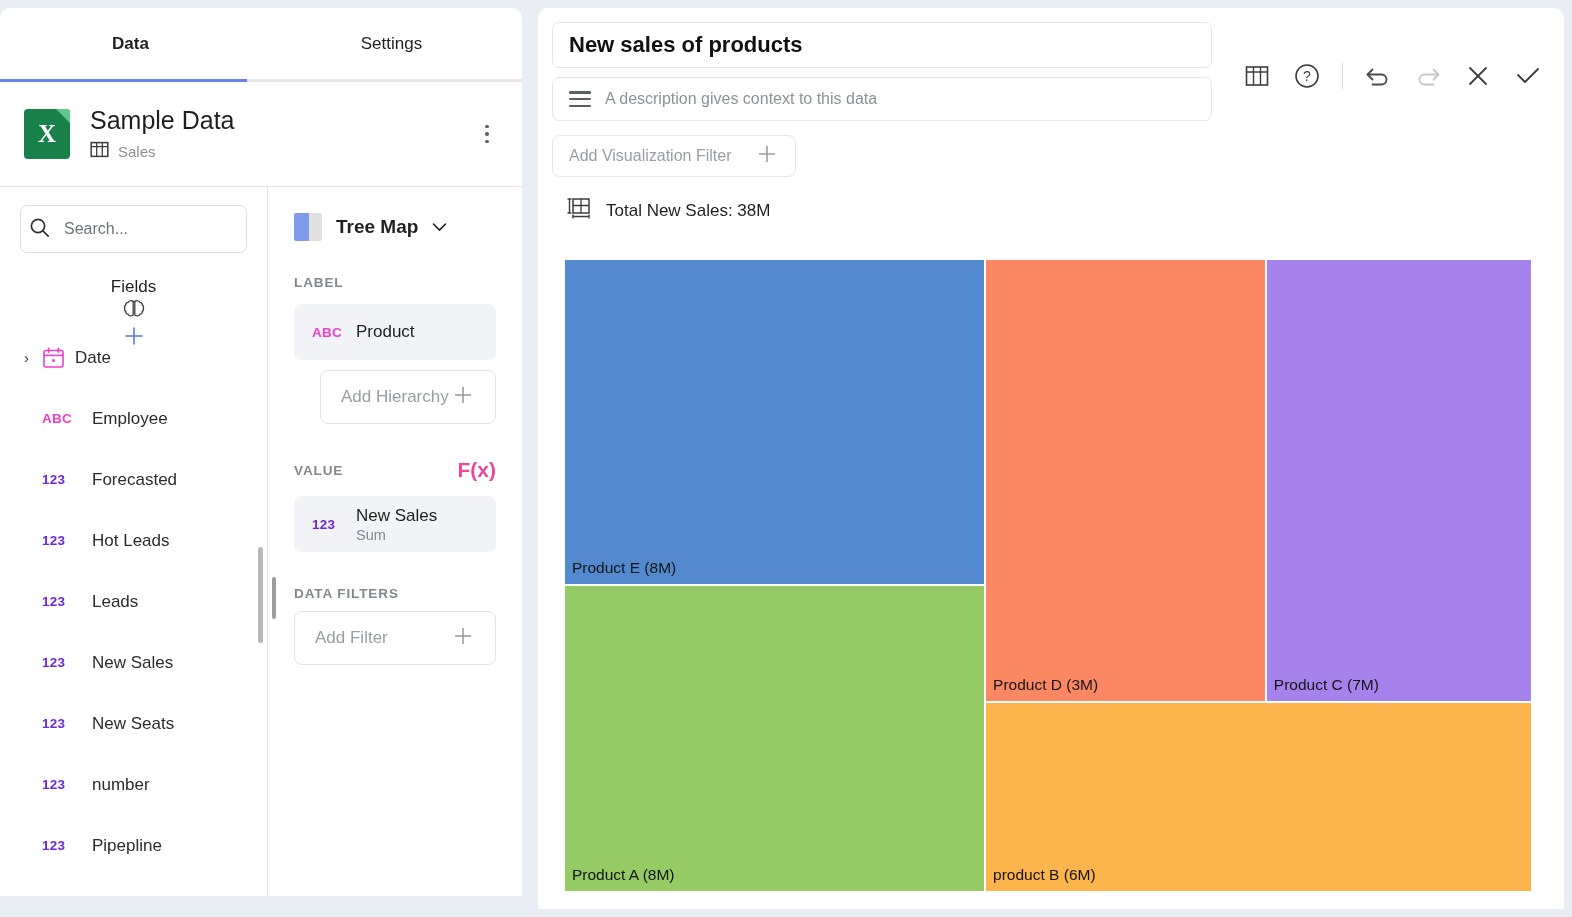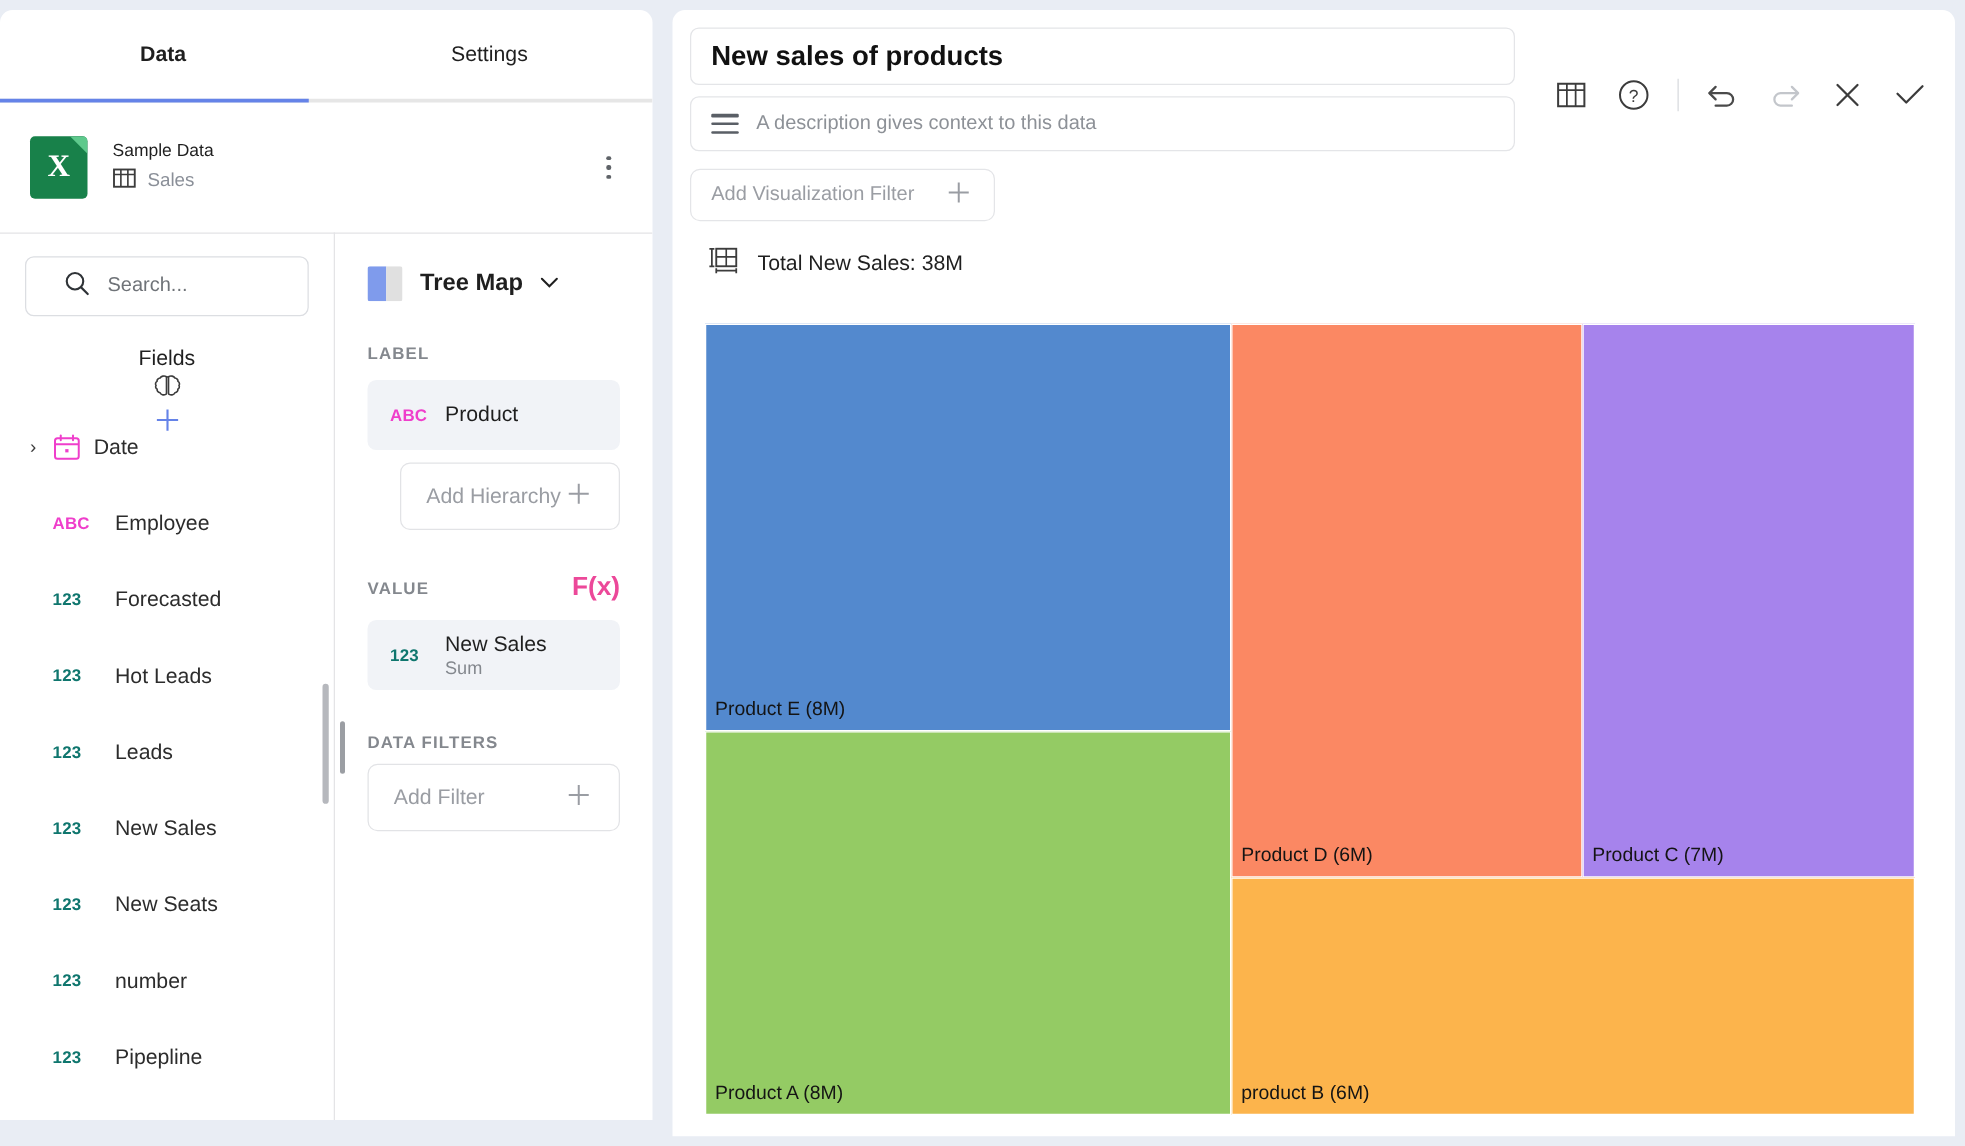--- a/index.html
+++ b/index.html
@@ -70,21 +70,21 @@
     position: absolute;
     left: 0; right: 0; top: 50%;
     transform: translateY(-50%);
     text-align: center;
     color: #fff;
     font-size: 25px;
     font-weight: bold;
     font-family: "Liberation Serif", serif;
   }
   .source-text { margin-left: 20px; flex: 1 1 auto; }
-  .source-title { font-size: 14px; color: #1f1f1f; margin-bottom: 5px; }
+  .source-title { font-size: 25px; color: #1f1f1f; margin-bottom: 5px; }
   .source-sub { display: flex; align-items: center; gap: 9px; }
   .source-sub-label { font-size: 15px; color: #8a8f98; }
   .kebab {
     width: 26px; height: 30px;
     display: flex; flex-direction: column;
     align-items: center; justify-content: center;
     gap: 4px; cursor: pointer;
   }
   .kebab i { width: 3.5px; height: 3.5px; border-radius: 50%; background: #5f6368; display: block; }
 
@@ -95,21 +95,21 @@
     border-right: 1px solid #e4e4e6;
     position: relative;
     overflow: hidden;
   }
   .search-box {
     margin: 18px 20px 0 20px;
     height: 48px;
     border: 1px solid #dcdee2;
     border-radius: 7px;
     display: flex; align-items: center;
-    padding: 0 30px;
+    padding: 0 8px;
     gap: 14px;
     cursor: text;
   }
   .search-ph { font-size: 16px; color: #6f7378; }
 
   .fields-head {
     display: flex; align-items: center;
     margin: 24px 20px 0 20px;
     height: 36px;
     flex-direction: column;
@@ -128,21 +128,21 @@
     width: 18px; flex: 0 0 18px;
     font-size: 15px; color: #3c3c3c;
     line-height: 1;
   }
   .field-type {
     width: 40px; flex: 0 0 40px;
     font-size: 13.5px; font-weight: bold;
     letter-spacing: .2px;
   }
   .type-abc { color: #ef3ecb; }
-  .type-123 { color: #0f766e; }
+  .type-123 { color: #6d28d9; }
   .field-name { font-size: 17px; color: #2c2c2c; margin-left: 10px; }
   .cal-ico { width: 23px; height: 22px; flex: 0 0 23px; }
 
   .fields-scrollbar {
     position: absolute;
     right: 4px; top: 360px;
     width: 5px; height: 96px;
     background: #b6b8bd;
     border-radius: 3px;
     cursor: pointer;
@@ -603,21 +603,21 @@
     </div>
 
     <div class="treemap" id="treemap">
         <div class="tile" style="left: 0%; top: 0%; width: 43.5%; height: 51.5%; background: rgb(83, 137, 206);">
           <span class="tile-label">Product E (8M)</span>
         </div>
         <div class="tile" style="left: 0%; top: 51.5%; width: 43.5%; height: 48.5%; background: rgb(148, 203, 100);">
           <span class="tile-label">Product A (8M)</span>
         </div>
         <div class="tile" style="left: 43.5%; top: 0%; width: 29%; height: 70%; background: rgb(251, 136, 99);">
-          <span class="tile-label">Product D (6M)</span>
+          <span class="tile-label">Product D (3M)</span>
         </div>
         <div class="tile" style="left: 72.5%; top: 0%; width: 27.5%; height: 70%; background: rgb(166, 131, 236); padding-left: 20px;">
           <span class="tile-label">Product C (7M)</span>
         </div>
         <div class="tile" style="left: 43.5%; top: 70%; width: 56.5%; height: 30%; background: rgb(252, 180, 76);">
           <span class="tile-label">product B (6M)</span>
         </div>
       </div>
 
   </div>

